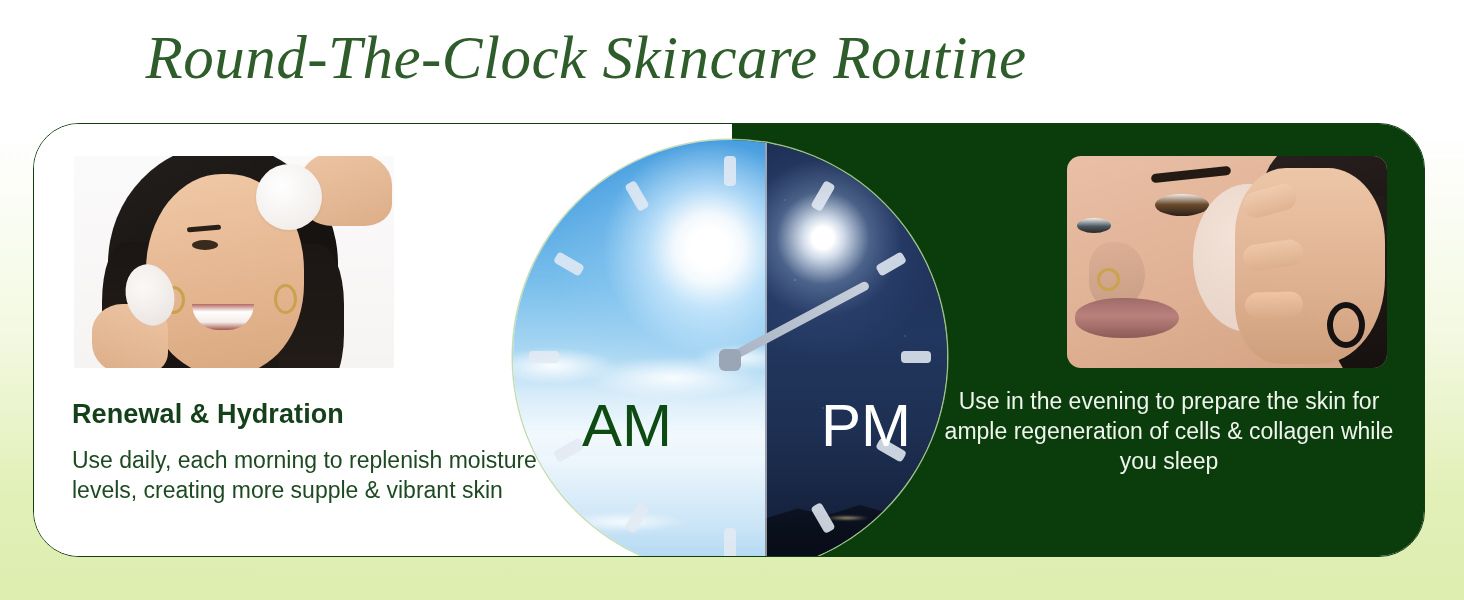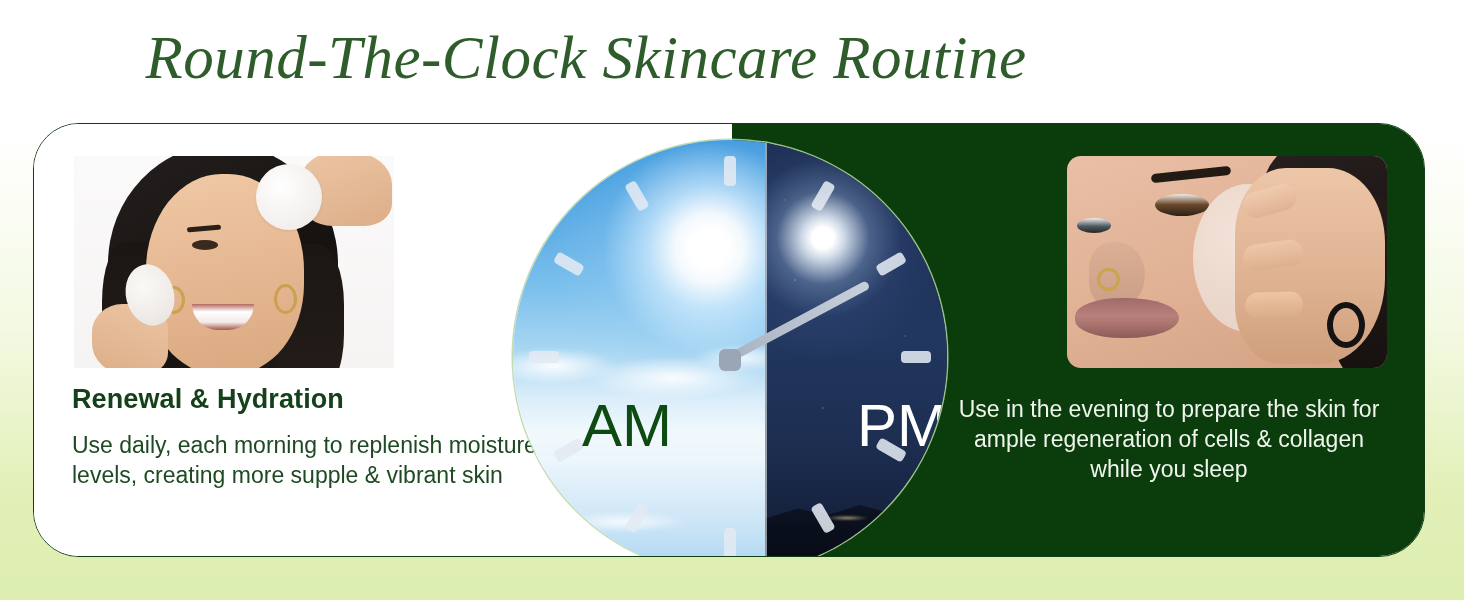--- a/index.html
+++ b/index.html
@@ -46,39 +46,39 @@
   .photo-left{
     position:absolute;left:40px;top:32px;width:320px;height:212px;
     border-radius:3px;overflow:hidden;background:#f7f5f4;
   }
   .photo-right{
     position:absolute;right:37px;top:32px;width:320px;height:212px;
     border-radius:14px;overflow:hidden;background:#0a3c0c;
   }
 
   .left-text{
-    position:absolute;left:38px;top:258px;width:470px;text-align:left;
+    position:absolute;left:38px;top:273px;width:470px;text-align:left;
   }
   .h-green{
     color:#14401a;font-size:27px;font-weight:700;line-height:34px;
     letter-spacing:0.1px;margin:0 0 14px 0;
   }
   .b-green{
     color:#1d4a22;font-size:23px;font-weight:400;line-height:30px;margin:0;
   }
 
   .right-text{
     position:absolute;right:20px;top:258px;width:470px;text-align:center;
   }
   .h-white{
     color:#f2f8ef;font-size:27px;font-weight:700;line-height:34px;
     letter-spacing:0.1px;margin:0 0 14px 0;
   }
   .b-white{
-    color:#f0f6ed;font-size:23px;font-weight:400;line-height:30px;margin:12px;
+    color:#f0f6ed;font-size:23px;font-weight:400;line-height:30px;margin:4px;
   }
 
   
   .clock{
     position:absolute;left:479px;top:16px;width:434px;height:434px;
   }
   .clock-inner{
     position:absolute;left:0;top:0;width:434px;height:434px;
     border-radius:50%;
     overflow:hidden;
@@ -164,21 +164,21 @@
 
   .ampm{
     position:absolute;top:253px;width:434px;left:0;
     display:flex;
   }
   .am-label{
     width:252px;text-align:center;font-size:60px;line-height:66px;
     color:#0e4b12;font-weight:400;padding-right:24px;box-sizing:border-box;
   }
   .pm-label{
-    width:182px;text-align:right;font-size:60px;line-height:66px;
+    width:182px;text-align:center;font-size:60px;line-height:66px;
     color:#ffffff;font-weight:400;padding-left:20px;box-sizing:border-box;
   }
 
   
   .face-a{position:absolute;left:0;top:0;width:100%;height:100%;
     background:linear-gradient(180deg,#fbfafa 0%,#f6f4f3 100%);}
   .hair-a{position:absolute;left:34px;top:-12px;width:230px;height:240px;border-radius:50% 50% 42% 42%;
     background:linear-gradient(150deg,#24201f 0%,#16120f 60%,#241d19 100%);}
   .hair-a2{position:absolute;left:28px;top:86px;width:56px;height:150px;border-radius:40% 20% 30% 40%;
     background:linear-gradient(180deg,#1b1614 0%,#241d19 100%);}

